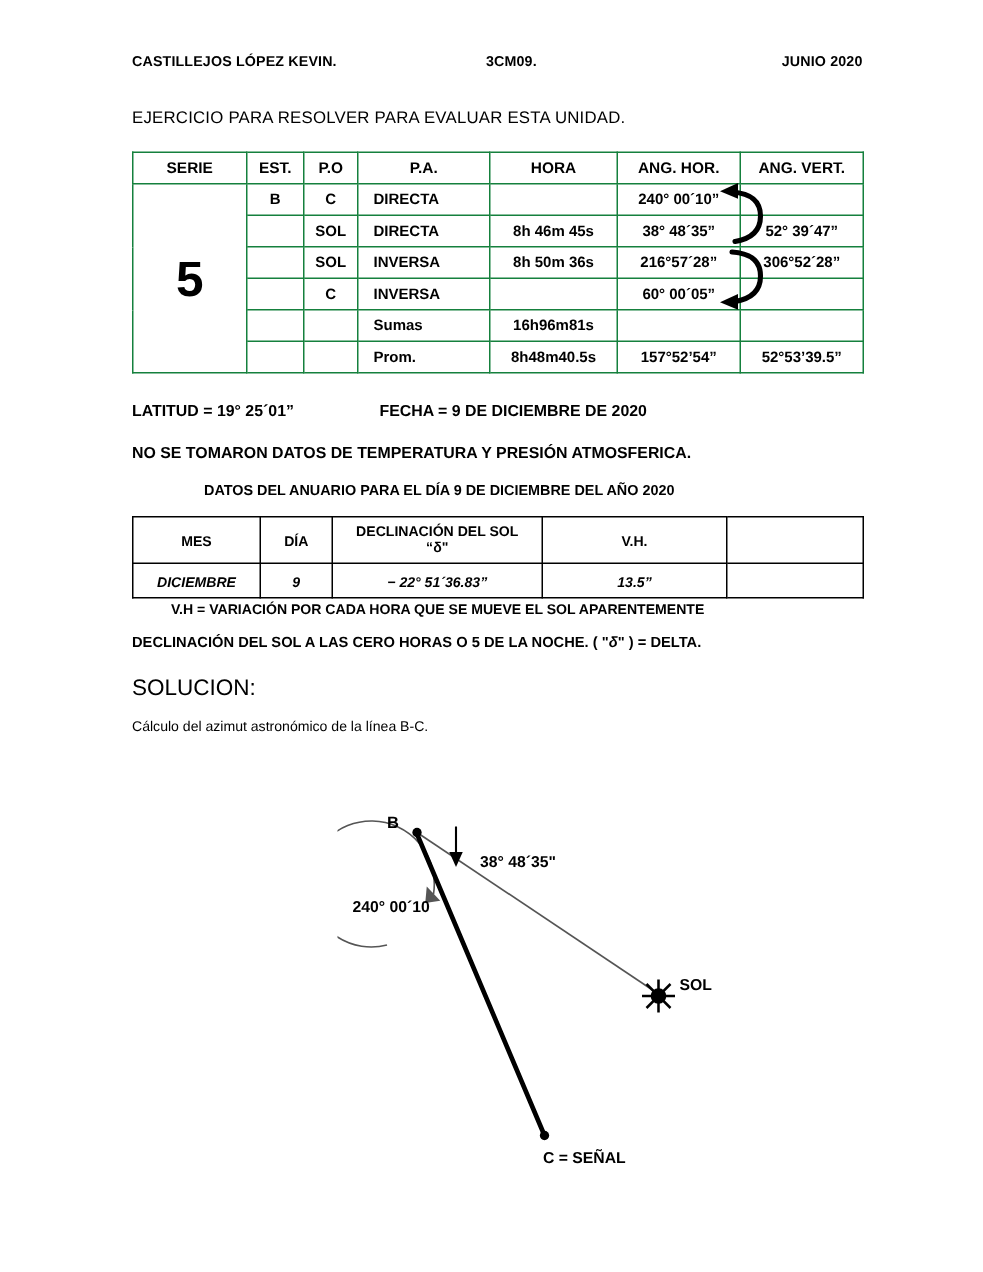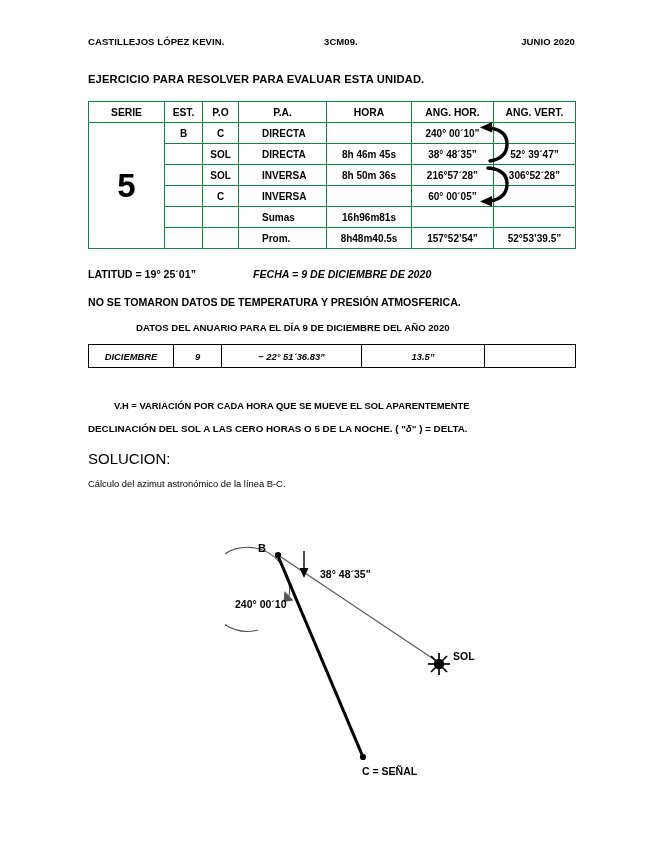--- a/index.html
+++ b/index.html
@@ -35,21 +35,21 @@
   .hdr-name { position: absolute; left: 0; top: 0; white-space: nowrap; }
   .hdr-group { position: absolute; left: 236px; top: 0; white-space: nowrap; }
   .hdr-date { position: absolute; right: 0; top: 0; white-space: nowrap; }
 
   
   .title {
     position: absolute;
     left: 88px;
     top: 73px;
     font-size: 11.2px;
-    font-weight: bold;
+    font-weight: normal;
     letter-spacing: 0.15px;
     white-space: nowrap;
   }
 
   
   .tbl-main {
     position: absolute;
     left: 88px;
     top: 101px;
     border-collapse: collapse;
@@ -73,40 +73,40 @@
   .c-po    { width: 36px; }
   .c-pa    { width: 88px; }
   .c-hora  { width: 85px; }
   .c-ah    { width: 82px; }
   .c-av    { width: 82px; }
   .serie-num {
     font-size: 33px;
     font-weight: bold;
     line-height: 1;
   }
-  .tbl-main td.left-pa { text-align: left; padding-left: 23px; }
+  .tbl-main td.left-pa { text-align: left; padding-left: 10px; }
 
   
   .arrow-layer {
     position: absolute;
     left: 88px;
     top: 101px;
     width: 487px;
     height: 145px;
     pointer-events: none;
   }
 
   
   .line {
     position: absolute;
     font-weight: bold;
     white-space: nowrap;
   }
   .l-lat      { left: 88px;  top: 268px; font-size: 10.6px; }
-  .l-fecha    { left: 253px; top: 268px; font-size: 10.6px; font-style: italic; }
+  .l-fecha    { left: 253px; top: 268px; font-size: 10.6px; }
   .l-notemp   { left: 88px;  top: 296px; font-size: 10.6px; }
   .l-anuario  { left: 136px; top: 322px; font-size: 9.6px; }
   .l-vh       { left: 114px; top: 400px; font-size: 9.4px; }
   .l-decl     { left: 88px;  top: 423px; font-size: 9.8px; }
   .l-sol      { left: 88px;  top: 450px; font-size: 15px; font-weight: normal; }
   .l-calc     { left: 88px;  top: 478px; font-size: 9.4px; font-weight: normal; }
   .delta-it { font-style: italic; }
 
   
   .tbl-anu {
@@ -254,20 +254,30 @@
 
   <table class="tbl-anu">
     <colgroup>
       <col class="a-mes">
         <col class="a-dia">
         <col class="a-dec">
         <col class="a-vh">
         <col class="a-blank">
     </colgroup>
     <tbody>
+      <tr class="row-head">
+        <td>MES</td>
+        <td>DÍA</td>
+        <td class="dec-head">
+          <div>DECLINACIÓN DEL SOL</div>
+          <div>“δ"</div>
+        </td>
+        <td>V.H.</td>
+        <td></td>
+      </tr>
       <tr class="row-val">
         <td>DICIEMBRE</td>
         <td>9</td>
         <td>−  22° 51´36.83”</td>
         <td>13.5”</td>
         <td></td>
       </tr>
     </tbody>
   </table>
 

